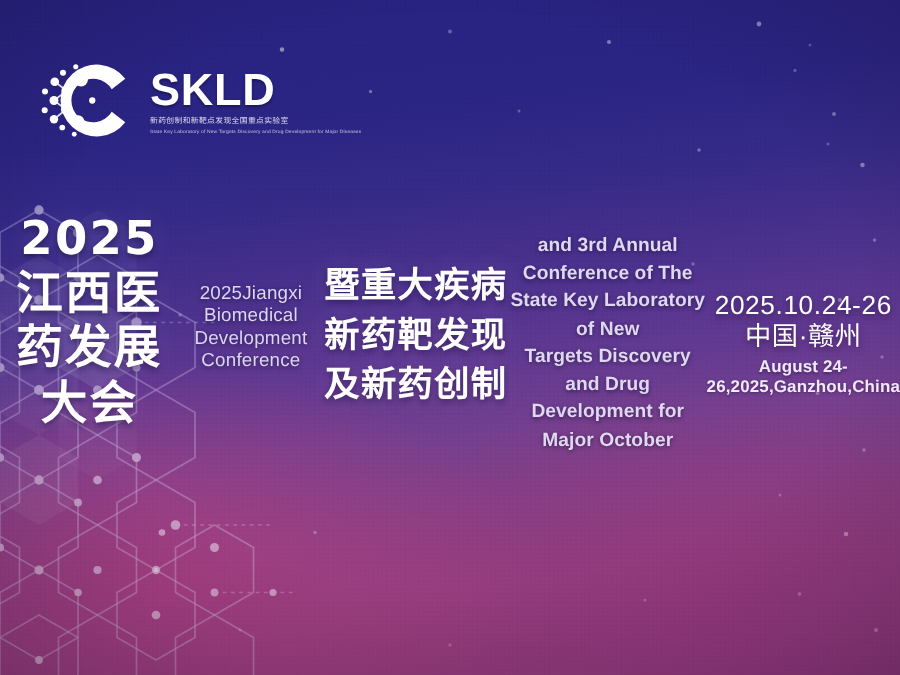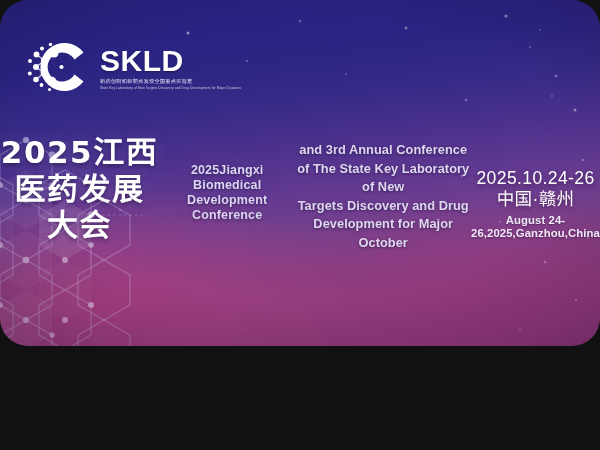--- a/index.html
+++ b/index.html
@@ -1,38 +1,37 @@
 <!DOCTYPE html>
 <html lang="zh-CN"><head>
 <meta charset="utf-8">
 <title>Conference Poster</title>
 <style>
   html,body{margin:0;padding:0;background:#111;}
   *{box-sizing:border-box;}
 
   #poster{
     position:relative;
-    width:600px;height:346px;
+    width:600px;height:450px;
     overflow:hidden;
     font-family:"Liberation Sans","DejaVu Sans",sans-serif;
     background:
       radial-gradient(ellipse 70% 55% at 18% 88%, rgba(168,62,128,0.95) 0%, rgba(168,62,128,0.0) 62%),
       radial-gradient(ellipse 75% 60% at 82% 95%, rgba(150,55,125,0.85) 0%, rgba(150,55,125,0.0) 65%),
       linear-gradient(174deg,
         #272280 0%,
         #2a2482 19%,
         #352a86 31%,
         #4b318c 43%,
         #5f3890 53%,
         #723f8e 63%,
         #833f84 73%,
         #8e3d7b 84%,
         #8c3b76 94%,
         #833571 100%);
-    border-radius: 28px;
   }
 
   
   .layer{position:absolute;inset:0;pointer-events:none;}
   #hexlayer{opacity:.58;}
   #dotlayer{opacity:.85;}
   #grain{
     background-image:radial-gradient(rgba(255,255,255,.045) 1px, transparent 1px);
     background-size:3px 3px;
     mix-blend-mode:overlay;opacity:.5;
@@ -70,31 +69,31 @@
 
   .cn-title{
     color:#fff;font-weight:700;
     font-family:"DejaVu Sans","Liberation Sans",sans-serif;
     text-shadow:0 2px 5px rgba(22,8,50,.55),0 0 14px rgba(190,175,255,.22);
   }
   #title-main{
     font-size:31px;letter-spacing:1.5px;line-height:1.18;
   }
   #title-main-en{
-    color:#dcd6f2;font-size:12.5px;font-weight:700;letter-spacing:.15px;
+    color:#dcd6f2;font-size:12.5px;font-weight:400;letter-spacing:.15px;
     margin-top:8px;line-height:1.2;
     text-shadow:0 1px 3px rgba(20,8,45,.5);
   }
 
   #subtitle-block{margin-top:19px;}
   .cn-sub{
     font-size:23.5px;letter-spacing:.9px;line-height:1.42;
   }
 
-  #en-block{margin-top:15px;}
+  #en-block{margin-top:28px;}
   .en-sub{
     color:#ded8f0;font-size:12.8px;font-weight:700;letter-spacing:.05px;
     line-height:1.45;
     text-shadow:0 1px 3px rgba(25,8,48,.55);
   }
 
   #date-block{margin-top:30px;}
   #date-cn{
     color:#fff;font-size:17.5px;font-weight:400;letter-spacing:.4px;
     line-height:1.2;
@@ -273,20 +272,21 @@
       <div class="logo-sub" id="logo-sub-en">State Key Laboratory of New Targets Discovery and Drug Development for Major Diseases</div>
     </div>
   </div>
 
   <div id="content">
 
     <div class="cn-title" id="title-main">2025江西医药发展大会</div>
     <div id="title-main-en">2025Jiangxi Biomedical Development Conference</div>
 
     <div id="subtitle-block">
+      <div class="cn-title cn-sub">暨重大疾病新药靶发现及新药创制</div>
     </div>
 
     <div id="en-block">
       <div class="en-sub">and 3rd Annual Conference of  The State Key Laboratory of New</div>
       <div class="en-sub">Targets Discovery and Drug Development for Major October</div>
     </div>
 
     <div id="date-block">
       <div id="date-cn">2025.10.24-26 中国·赣州</div>
       <div id="date-en">August 24-26,2025,Ganzhou,China</div>

